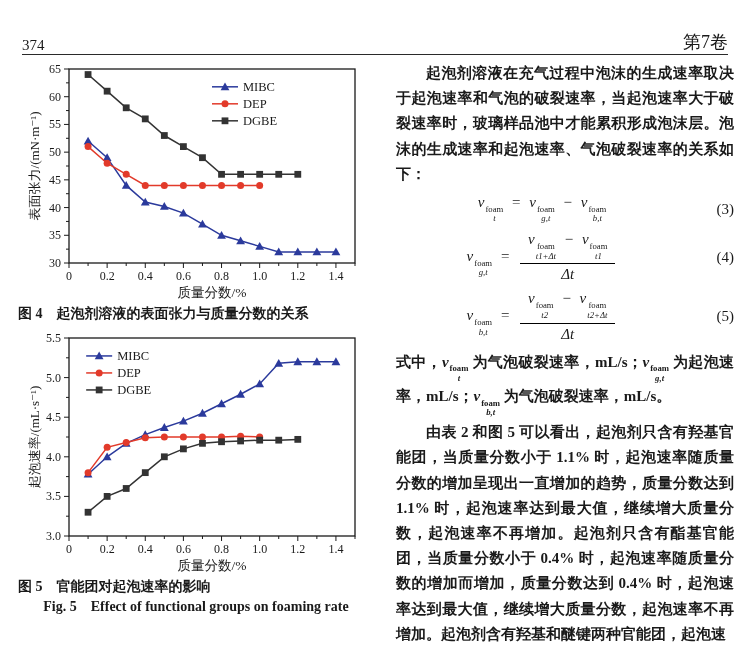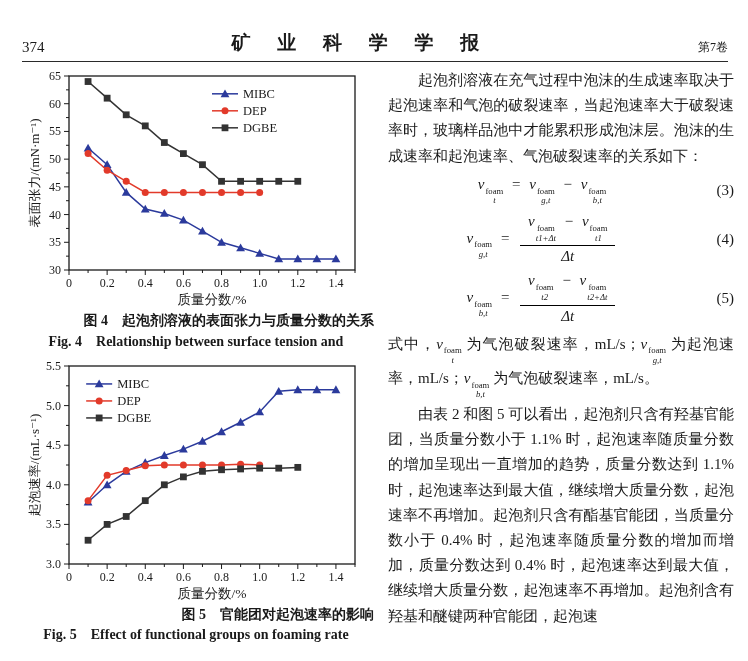--- a/index.html
+++ b/index.html
@@ -1,27 +1,27 @@
 <!DOCTYPE html>
 <html><head>
 <meta charset="utf-8">
 <style>
   html,body{margin:0;padding:0;background:#ffffff;}
   body{width:748px;height:661px;overflow:hidden;font-family:"Liberation Serif","DejaVu Serif",serif;color:#1a1a1a;}
-  .hdr{display:flex;justify-content:space-between;align-items:flex-end;margin:30px 20px 0 22px;padding-bottom:5px;border-bottom:1.6px solid #2a2a2a;}
+  .hdr{display:flex;justify-content:space-between;align-items:flex-end;margin:30px 20px 0 22px;border-bottom:1.6px solid #2a2a2a;}
   .hdr .pgnum{font-size:15px;}
   .hdr .jt{font-size:19px;font-weight:bold;letter-spacing:11px;text-indent:11px;}
-  .hdr .vol{font-size:12px;margin-left:32px;}
+  .hdr .vol{font-size:18px;margin-left:32px;}
   .content{display:flex;padding:6px 14px 0 18px;gap:14px;}
   .col-left{width:356px;flex:0 0 auto;text-align:center;}
   .col-right{flex:1;min-width:0;}
   svg{display:block;margin:0 auto;}
-  .capzh{text-align:right;font-weight:bold;font-size:14px;margin-top:3px;line-height:1.4;}
+  .capzh{text-align:left;font-weight:bold;font-size:14px;margin-top:3px;line-height:1.4;}
   .capen{text-align:center;font-weight:bold;font-size:14px;line-height:1.5;}
-  .para{font-size:15px;line-height:1.68;text-align:justify;margin:0 0 2px 0;}
+  .para{font-size:15px;line-height:1.68;text-align:justify;margin:0 0 2px 8px;font-weight:bold;}
   .indent{text-indent:2em;}
   
   .mv{font-style:italic;}
   .vstk{display:inline-flex;flex-direction:column;align-items:center;font-size:0.58em;line-height:1.12;vertical-align:-0.55em;margin-left:1px;}
   .vstk .sp{font-style:normal;}
   .vstk .sb{font-style:italic;}
   .op{margin:0 5px;}
   .frac{display:inline-flex;flex-direction:column;align-items:center;vertical-align:middle;margin:0 2px;}
   .frac .fnum{border-bottom:1.2px solid #000;padding:0 8px 2px;}
   .frac .fden{padding-top:2px;}
@@ -29,21 +29,20 @@
   .eqrow{display:flex;align-items:center;margin:7px 0;font-size:15px;}
   .eqbody{flex:1;text-align:center;}
   .eqnum{width:38px;text-align:right;}
   .imath{white-space:nowrap;}
 </style>
 </head>
 <body>
 
 <div class="hdr">
   <span class="pgnum">374</span>
-  <span class="jt">矿 业 科 学 学 报</span>
   <span class="vol">第7卷</span>
 </div>
 
 <div class="content">
   <div class="col-left">
     <svg id="chart-fig4" width="338" height="240">
         <line x1="42" y1="202" x2="42" y2="207" stroke="#1a1a1a" stroke-width="1"></line>
         <line x1="61.06666666666666" y1="202" x2="61.06666666666666" y2="205" stroke="#1a1a1a" stroke-width="1"></line>
         <line x1="80.13333333333333" y1="202" x2="80.13333333333333" y2="207" stroke="#1a1a1a" stroke-width="1"></line>
         <line x1="99.19999999999999" y1="202" x2="99.19999999999999" y2="205" stroke="#1a1a1a" stroke-width="1"></line>
@@ -136,21 +135,20 @@
         <line x1="185" y1="42.82" x2="211" y2="42.82" stroke="#e23a2a" stroke-width="1.5"></line>
         <circle cx="198" cy="42.82" r="3.5" fill="#e23a2a"></circle>
         <text x="216" y="47.32" font-size="12.5" fill="#1a1a1a" font-family="&quot;Liberation Serif&quot;,&quot;DejaVu Serif&quot;,serif">DEP</text>
         <line x1="185" y1="59.82" x2="211" y2="59.82" stroke="#333333" stroke-width="1.5"></line>
         <rect x="194.6" y="56.42" width="6.8" height="6.8" fill="#333333"></rect>
         <text x="216" y="64.32" font-size="12.5" fill="#1a1a1a" font-family="&quot;Liberation Serif&quot;,&quot;DejaVu Serif&quot;,serif">DGBE</text>
         <text x="185" y="236" text-anchor="middle" font-size="13.5" fill="#1a1a1a" font-family="&quot;Liberation Serif&quot;,&quot;DejaVu Serif&quot;,serif">质量分数/%</text>
         <text x="12" y="105" text-anchor="middle" font-size="13" fill="#1a1a1a" font-family="&quot;Liberation Serif&quot;,&quot;DejaVu Serif&quot;,serif" transform="rotate(-90 12 105)">表面张力/(mN·m⁻¹)</text>
       </svg>
     <div class="capzh">图 4　起泡剂溶液的表面张力与质量分数的关系</div>
-    <div class="capen">Fig. 4　Relationship between surface tension and</div>
     <svg id="chart-fig5" width="338" height="244" style="margin-top:6px;">
         <line x1="42" y1="206" x2="42" y2="211" stroke="#1a1a1a" stroke-width="1"></line>
         <line x1="61.06666666666666" y1="206" x2="61.06666666666666" y2="209" stroke="#1a1a1a" stroke-width="1"></line>
         <line x1="80.13333333333333" y1="206" x2="80.13333333333333" y2="211" stroke="#1a1a1a" stroke-width="1"></line>
         <line x1="99.19999999999999" y1="206" x2="99.19999999999999" y2="209" stroke="#1a1a1a" stroke-width="1"></line>
         <line x1="118.26666666666667" y1="206" x2="118.26666666666667" y2="211" stroke="#1a1a1a" stroke-width="1"></line>
         <line x1="137.33333333333331" y1="206" x2="137.33333333333331" y2="209" stroke="#1a1a1a" stroke-width="1"></line>
         <line x1="156.39999999999998" y1="206" x2="156.39999999999998" y2="211" stroke="#1a1a1a" stroke-width="1"></line>
         <line x1="175.46666666666664" y1="206" x2="175.46666666666664" y2="209" stroke="#1a1a1a" stroke-width="1"></line>
         <line x1="194.53333333333333" y1="206" x2="194.53333333333333" y2="211" stroke="#1a1a1a" stroke-width="1"></line>

